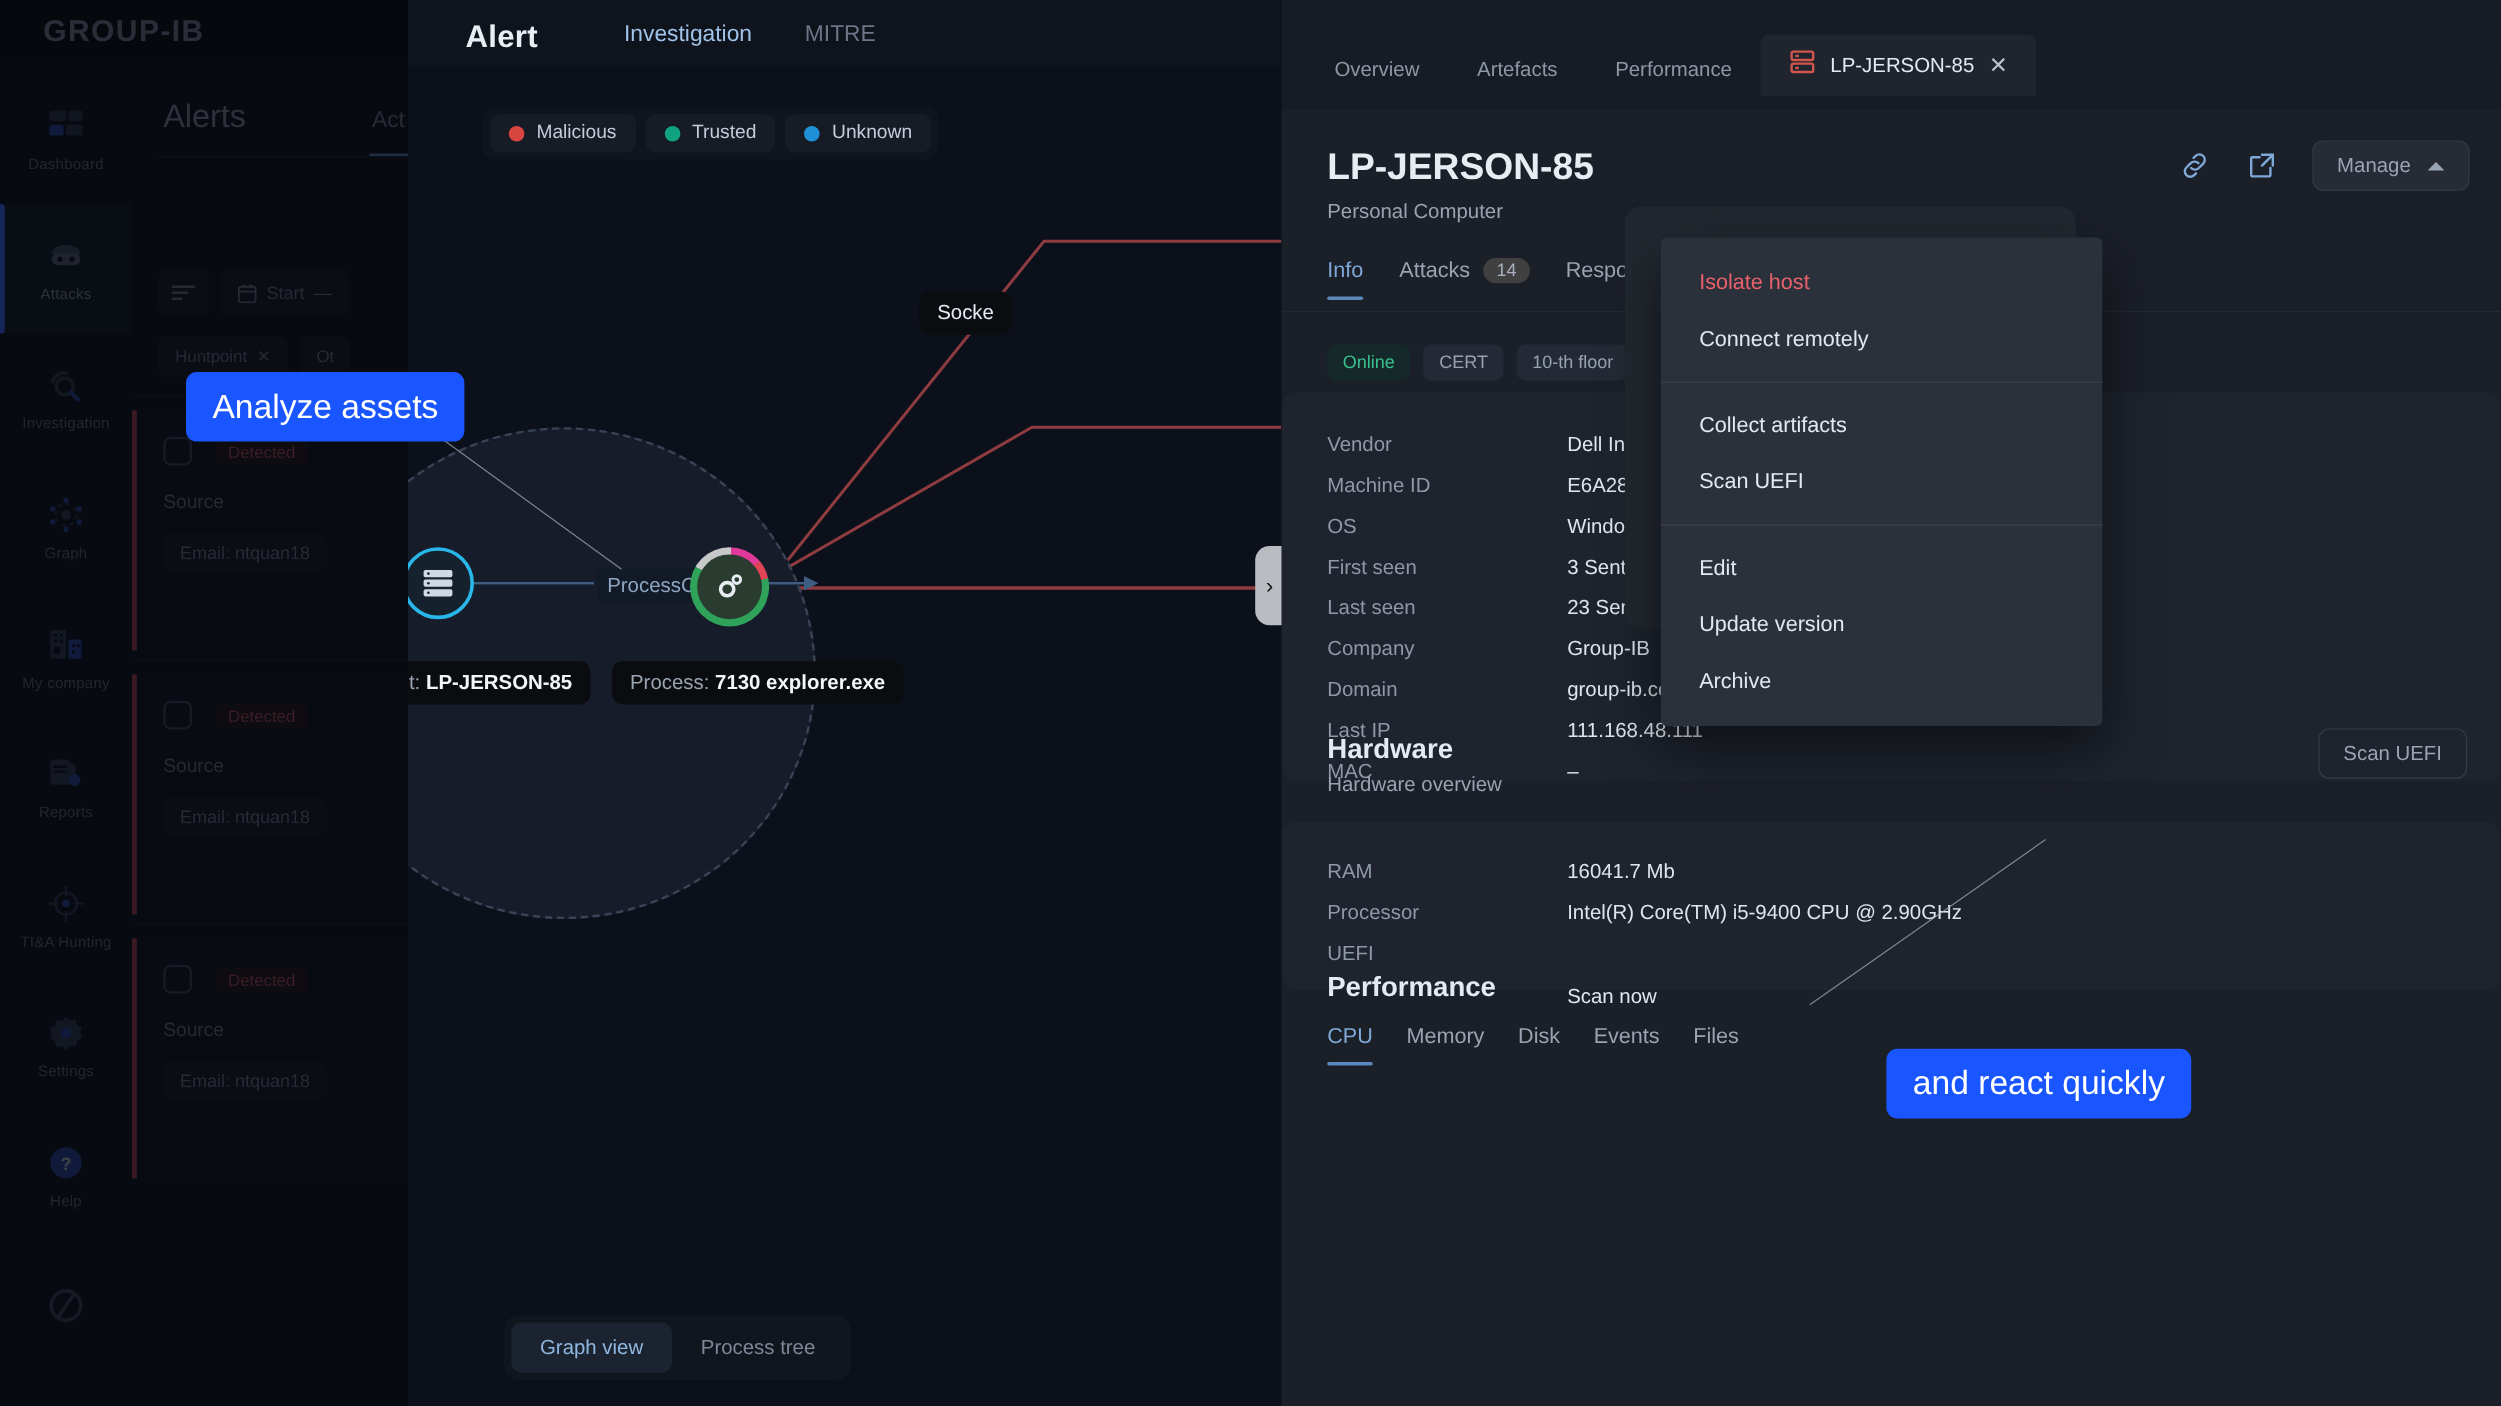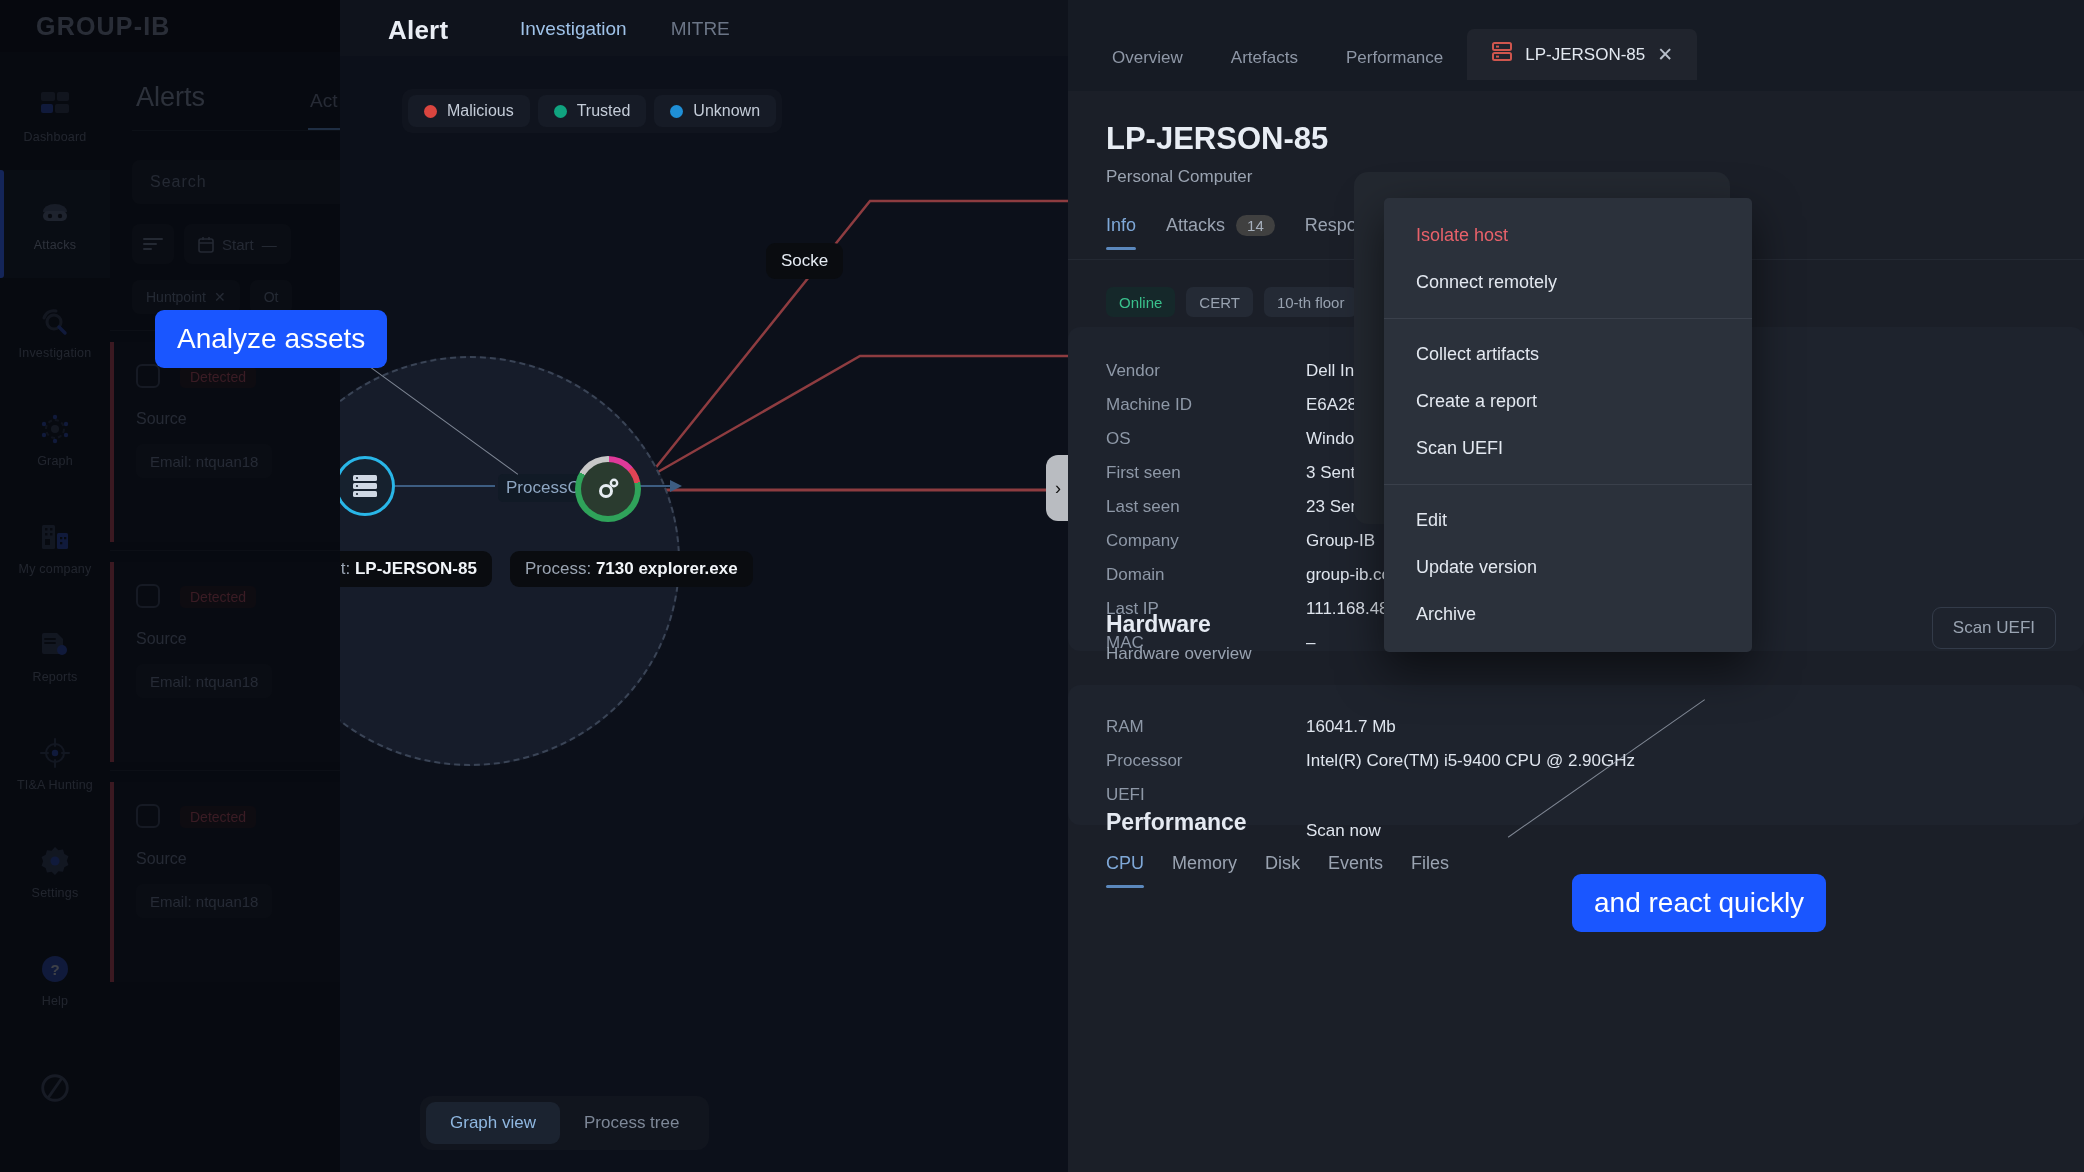--- a/index.html
+++ b/index.html
@@ -298,21 +298,20 @@
             </svg>
           </span>
         </div>
       </div>
 
     <div class="alerts-col">
       <div class="alerts-title">Alerts</div>
       <div class="alerts-tab">Act</div>
       <div class="alerts-tab-underline"></div>
       <div class="alerts-divider"></div>
-      <div class="search-box">Search</div>
       <div class="filter-row">
         <div class="filter-sq">
           <svg width="20" height="14" viewBox="0 0 20 14">
               <path d="M1 2h18M1 7h12M1 12h7" stroke="#4a5262" stroke-width="2" stroke-linecap="round"></path>
             </svg>
         </div>
         <div class="filter-date">
           <svg width="16" height="17" viewBox="0 0 16 17">
               <rect x="1" y="3" width="14" height="13" rx="2" stroke="#4a5262" fill="none" stroke-width="1.6"></rect>
               <path d="M1 7h14M5 1v3M11 1v3" stroke="#4a5262" stroke-width="1.6"></path>
@@ -474,20 +473,37 @@
               </svg></span>
             <span>LP-JERSON-85</span>
             <span class="close-x">✕</span>
           </div>
         </div>
 
       <div class="detail-body">
         <div class="d-title">LP-JERSON-85</div>
         <div class="d-sub">Personal Computer</div>
 
+        <div class="d-head-actions">
+          <div class="ico-btn">
+            <svg width="26" height="24" viewBox="0 0 26 24">
+                <path d="M10 14a4.5 4.5 0 0 0 6.4 0l3.6-3.6a4.5 4.5 0 0 0-6.4-6.4L12 5.6" fill="none" stroke="#7fa8d8" stroke-width="2" stroke-linecap="round"></path>
+                <path d="M16 10a4.5 4.5 0 0 0-6.4 0L6 13.6a4.5 4.5 0 0 0 6.4 6.4L14 18.4" fill="none" stroke="#7fa8d8" stroke-width="2" stroke-linecap="round"></path>
+              </svg>
+          </div>
+          <div class="ico-btn">
+            <svg width="24" height="24" viewBox="0 0 24 24">
+                <path d="M12 3h9v9M21 3l-9 9M19 14v6a1 1 0 0 1-1 1H4a1 1 0 0 1-1-1V6a1 1 0 0 1 1-1h6" fill="none" stroke="#7fa8d8" stroke-width="2" stroke-linecap="round"></path>
+              </svg>
+          </div>
+          <div class="manage-btn">
+            <span>Manage</span>
+            <span class="caret-u"></span>
+          </div>
+        </div>
 
         <div class="d-tabrow" id="d-tabrow">
             <div class="d-tab active">
               <span>Info</span>
             </div>
             <div class="d-tab">
               <span>Attacks</span>
               <span class="cnt">14</span>
             </div>
             <div class="d-tab">
@@ -581,21 +597,20 @@
       </div>
     </div>
   </div>
 
   <div class="menu-shadow"></div>
   <div class="menu" id="menu">
       <div class="menu-item danger">Isolate host</div>
       <div class="menu-item">Connect remotely</div>
       <div class="menu-sep"></div>
       <div class="menu-item">Collect artifacts</div>
-      <div class="menu-item">Create a report</div>
       <div class="menu-item">Scan UEFI</div>
       <div class="menu-sep"></div>
       <div class="menu-item">Edit</div>
       <div class="menu-item">Update version</div>
       <div class="menu-item">Archive</div>
     </div>
 
   <div class="callout-line" style="left:320px; top:330px; width:245px; transform:rotate(36deg);"></div>
   <div class="callout" style="left:155px; top:310px;">Analyze assets</div>
 

